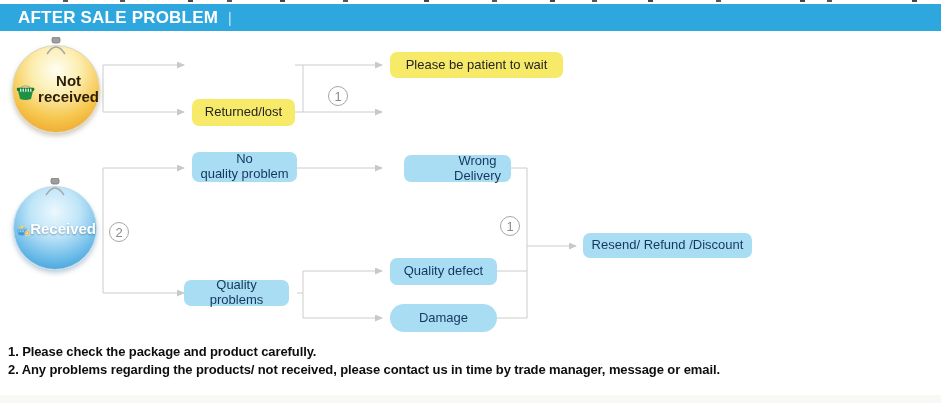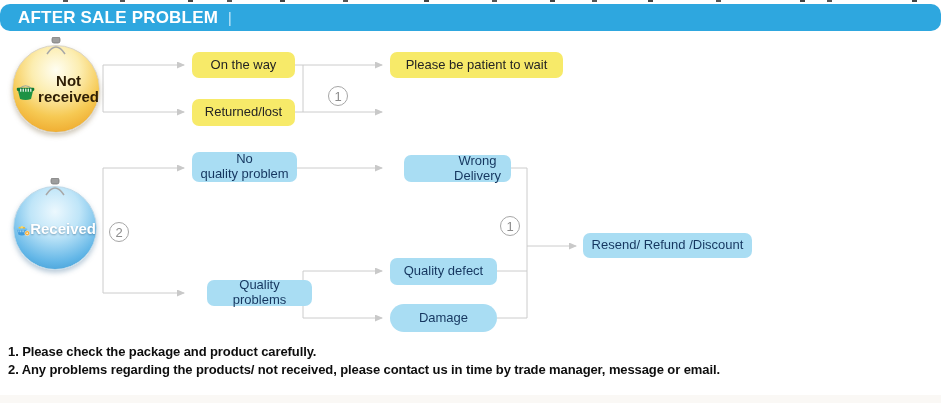--- a/index.html
+++ b/index.html
@@ -1,21 +1,21 @@
 <!DOCTYPE html>
 <html><head>
 <meta charset="utf-8">
 <style>
   html,body{margin:0;padding:0;background:#fff;}
   .stage{position:relative;width:941px;height:403px;background:#ffffff;overflow:hidden;
          font-family:"Liberation Sans",sans-serif;}
 
   
   .topbar{position:absolute;left:0;top:4px;width:941px;height:27px;background:#2EA7DF;
-          display:flex;align-items:center;padding-left:18px;box-sizing:border-box;border-radius:10px;}
+          display:flex;align-items:center;padding-left:18px;box-sizing:border-box;}
   .title{color:#ffffff;font-weight:bold;font-size:17px;letter-spacing:.2px;}
   .sep{color:#CDEBFA;margin:0 10px;font-size:14px;}
   .subtitle{color:#F3FBFF;font-size:13px;letter-spacing:.4px;}
 
   .remnants{position:absolute;left:63px;top:0;width:5px;height:2px;background:#555;
     box-shadow:57px 0 #555,125px 0 #444,164px 0 #555,217px 0 #444,280px 0 #555,
                361px 0 #444,429px 0 #555,487px 0 #444,529px 0 #555,585px 0 #444,
                653px 0 #555,737px 0 #444,764px 0 #555,849px 0 #444;}
 
   
@@ -50,21 +50,21 @@
   .footer{position:absolute;left:8px;top:343px;font-size:13px;font-weight:bold;color:#0E0E0E;
           line-height:17.5px;letter-spacing:-0.1px;white-space:nowrap;}
   .bottomstrip{position:absolute;left:0;top:395px;width:941px;height:8px;background:#FAF8F5;}
 
   
   .b-ontheway{left:192px;top:52px;width:103px;height:26px;}
   .b-returned{left:192px;top:99px;width:103px;height:27px;}
   .b-wait{left:390px;top:52px;width:173px;height:26px;}
   .b-resend{left:392px;top:100px;width:116px;height:27px;}
   .b-noquality{left:192px;top:152px;width:105px;height:30px;}
-  .b-quality{left:207px;top:280px;width:105px;height:26px;}
+  .b-quality{left:184px;top:280px;width:105px;height:26px;}
   .b-wrong{left:404px;top:155px;width:107px;height:27px;padding-left:44px;}
   .b-defect{left:390px;top:258px;width:107px;height:27px;}
   .b-damage{left:390px;top:304px;width:107px;height:28px;border-radius:14px;}
   .b-rrd{left:583px;top:233px;width:169px;height:25px;}
   .c1{left:328px;top:86px;} .c2{left:109px;top:222px;} .c3{left:500px;top:216px;}
 </style>
 </head>
 <body>
 
 <div class="stage">
@@ -150,21 +150,20 @@
         <rect x="19" y="17" width="2.4" height="6" rx="1"></rect>
         <rect x="24" y="17" width="2.4" height="6" rx="1"></rect>
         <rect x="29" y="17" width="2.4" height="6" rx="1"></rect>
       </g>
       <circle cx="41" cy="26" r="7.5" fill="#F6A623" stroke="#FFFFFF" stroke-width="1.5"></circle>
       <path d="M41,22.5 V29.5 M37.5,26 H44.5" stroke="#FFFFFF" stroke-width="2"></path>
     </svg>
     <div class="txt">Received</div>
   </div>
 
-  <div class="box yellow b-ontheway">On the way</div>
   <div class="box yellow b-returned">Returned/lost</div>
   <div class="box yellow b-wait">Please be patient to wait</div>
 
   <div class="box blue b-noquality">
     <div>No</div>
     <div>quality problem</div>
   </div>
   <div class="box blue b-quality">Quality problems</div>
   <div class="box blue b-wrong">Wrong Delivery</div>
   <div class="box blue b-defect">Quality defect</div>

